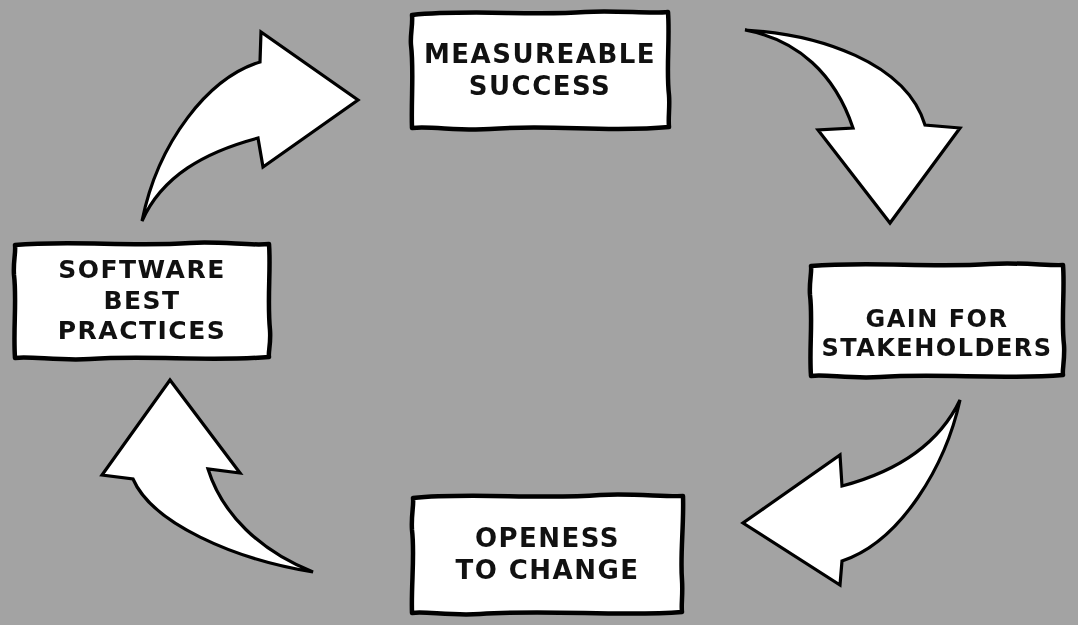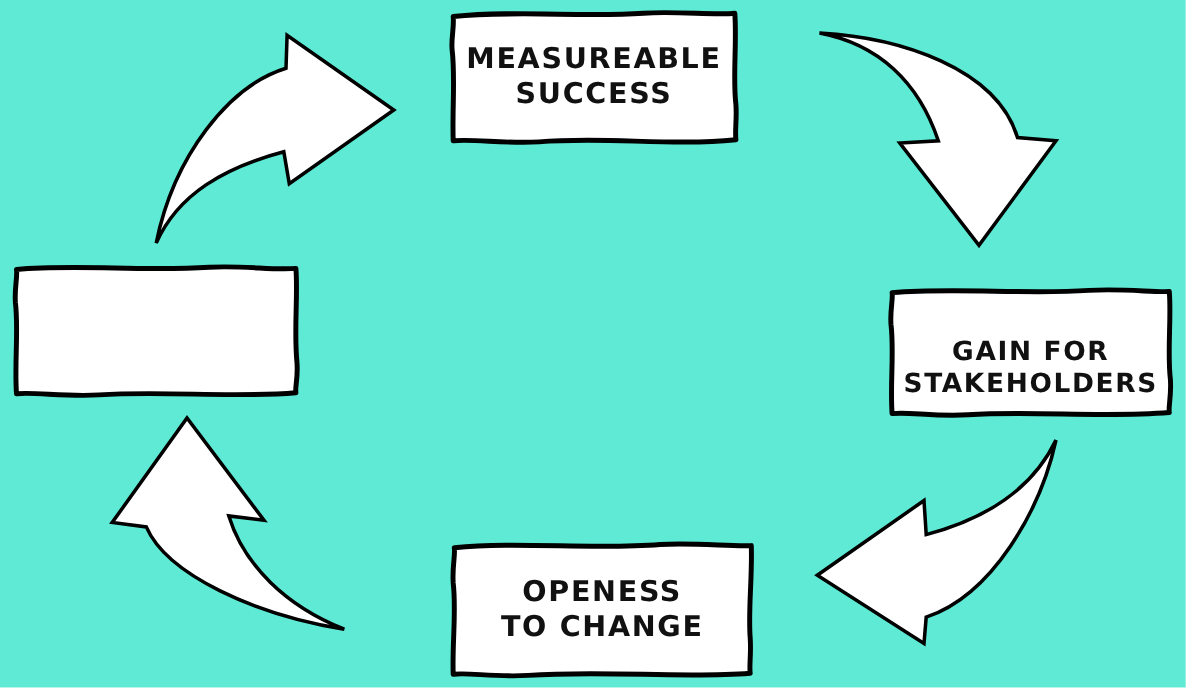--- a/index.html
+++ b/index.html
@@ -4,21 +4,21 @@
 <style>
   html, body {
     margin: 0;
     padding: 0;
     background: #ffffff;
   }
   .canvas {
     position: relative;
     width: 1078px;
     height: 625px;
-    background: #5eead4;
+    background: #a3a3a3;
     overflow: hidden;
     font-family: "DejaVu Sans", "Liberation Sans", sans-serif;
   }
   svg.diagram-layer {
     position: absolute;
     left: 0;
     top: 0;
     width: 1078px;
     height: 625px;
   }
@@ -81,14 +81,17 @@
 
   <div class="node-label top">MEASUREABLE
 SUCCESS</div>
 
   <div class="node-label right">GAIN FOR
 STAKEHOLDERS</div>
 
   <div class="node-label bottom">OPENESS
 TO CHANGE</div>
 
+  <div class="node-label left">SOFTWARE
+BEST
+PRACTICES</div>
 
 </div>
 
 </body></html>

